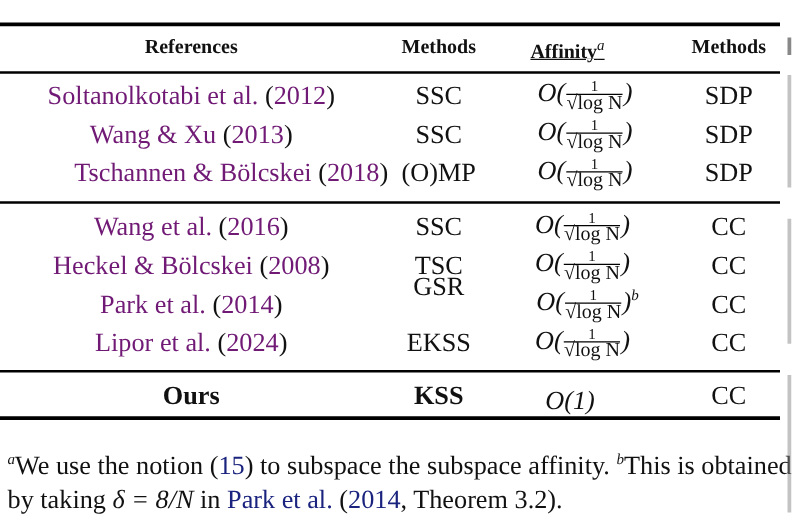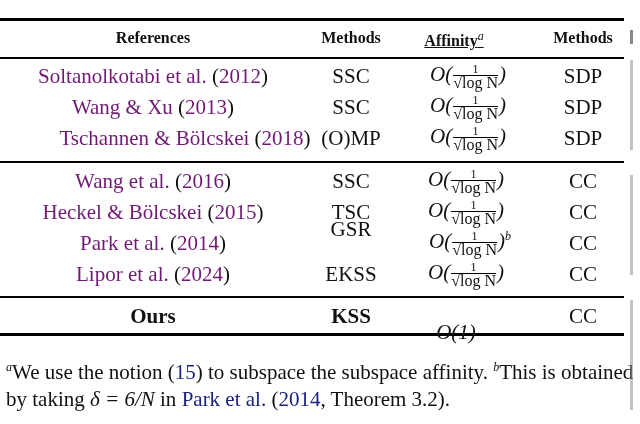--- a/index.html
+++ b/index.html
@@ -56,45 +56,45 @@
   <span class="cell row" style="left:583px;top:126px;">SDP</span>
 </div>
 
 <div>
   <span class="cell row" style="left:153px;top:169px;text-align:right;"><span class="ref">Wang et al.</span> <span class="paren">(</span><span class="ref">2016</span><span class="paren">)</span></span>
   <span class="cell row" style="left:351px;top:169px;">SSC</span>
   <span class="cell row aff" style="left:466px;top:167px;"><span>O(</span><span class="frac"><span class="num">1</span><span class="den">√log N</span></span><span>)</span></span>
   <span class="cell row" style="left:583px;top:169px;">CC</span>
 </div>
 <div>
-  <span class="cell row" style="left:153px;top:200px;"><span class="ref">Heckel &amp; Bölcskei</span> <span class="paren">(</span><span class="ref">2015</span><span class="paren">)</span></span>
+  <span class="cell row" style="left:153px;top:200px;"><span class="ref">Heckel &amp; Bölcskei</span> <span class="paren">(</span><span class="ref">2008</span><span class="paren">)</span></span>
   <span class="cell row" style="left:351px;top:200px;">TSC</span>
   <span class="cell row aff" style="left:466px;top:198px;"><span>O(</span><span class="frac"><span class="num">1</span><span class="den">√log N</span></span><span>)</span></span>
   <span class="cell row" style="left:583px;top:200px;">CC</span>
 </div>
 <div>
   <span class="cell row" style="left:153px;top:231px;"><span class="ref">Park et al.</span> <span class="paren">(</span><span class="ref">2014</span><span class="paren">)</span></span>
   <span class="cell row" style="left:351px;top:217px;">GSR</span>
   <span class="cell row aff" style="left:470px;top:229px;"><span>O(</span><span class="frac"><span class="num">1</span><span class="den">√log N</span></span><span>)</span><span class="sup">b</span></span>
   <span class="cell row" style="left:583px;top:231px;">CC</span>
 </div>
 <div>
   <span class="cell row" style="left:153px;top:262px;"><span class="ref">Lipor et al.</span> <span class="paren">(</span><span class="ref">2024</span><span class="paren">)</span></span>
   <span class="cell row" style="left:351px;top:262px;">EKSS</span>
   <span class="cell row aff" style="left:466px;top:260px;"><span>O(</span><span class="frac"><span class="num">1</span><span class="den">√log N</span></span><span>)</span></span>
   <span class="cell row" style="left:583px;top:262px;">CC</span>
 </div>
 
 <div>
   <span class="cell row bold" style="left:153px;top:304px;">Ours</span>
   <span class="cell row bold" style="left:351px;top:304px;">KSS</span>
-  <span class="cell row aff" style="left:456px;top:320px;">O(1)</span>
+  <span class="cell row aff" style="left:456px;top:308px;">O(1)</span>
   <span class="cell row" style="left:583px;top:304px;">CC</span>
 </div>
 
 <div class="footnote">
-  <span class="sup">a</span><span>We use the notion (</span><span class="ref">15</span><span>) to subspace the subspace affinity. </span><span class="sup">b</span><span>This is obtained by taking </span><i>δ = 6/N</i><span> in </span><span class="ref">Park et al.</span><span> (</span><span class="ref">2014</span><span>, Theorem 3.2).</span>
+  <span class="sup">a</span><span>We use the notion (</span><span class="ref">15</span><span>) to subspace the subspace affinity. </span><span class="sup">b</span><span>This is obtained by taking </span><i>δ = 8/N</i><span> in </span><span class="ref">Park et al.</span><span> (</span><span class="ref">2014</span><span>, Theorem 3.2).</span>
 </div>
 
 <div class="edge" style="top:30px;height:14px;"></div>
 <div class="edge" style="top:60px;height:90px;opacity:0.5;"></div>
 <div class="edge" style="top:175px;height:100px;opacity:0.5;"></div>
 <div class="edge" style="top:300px;height:110px;opacity:0.5;"></div>
 
 </body></html>

